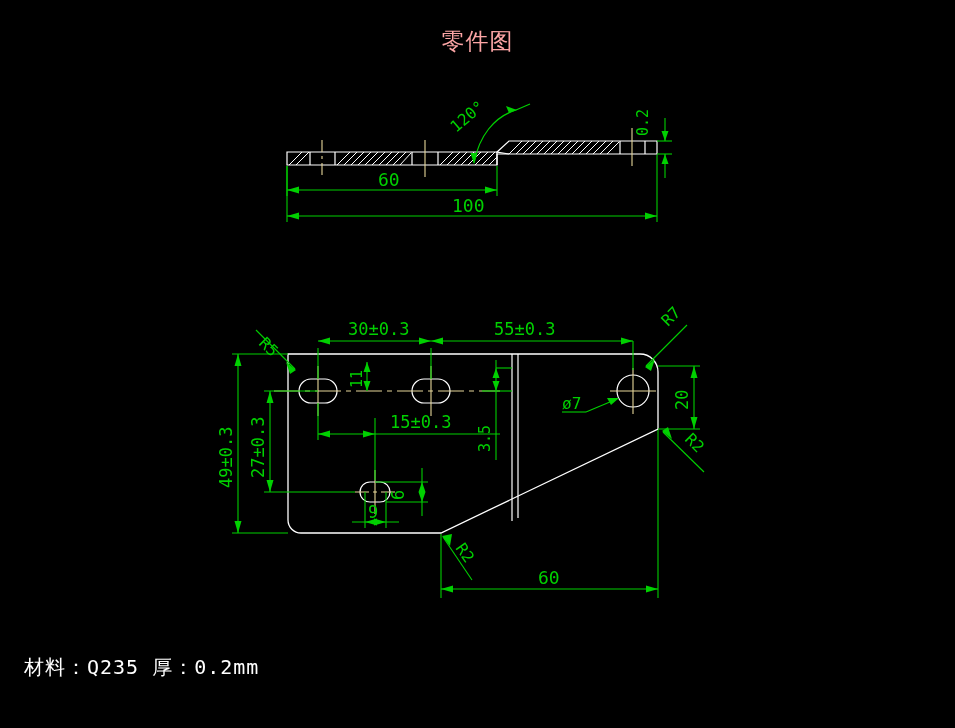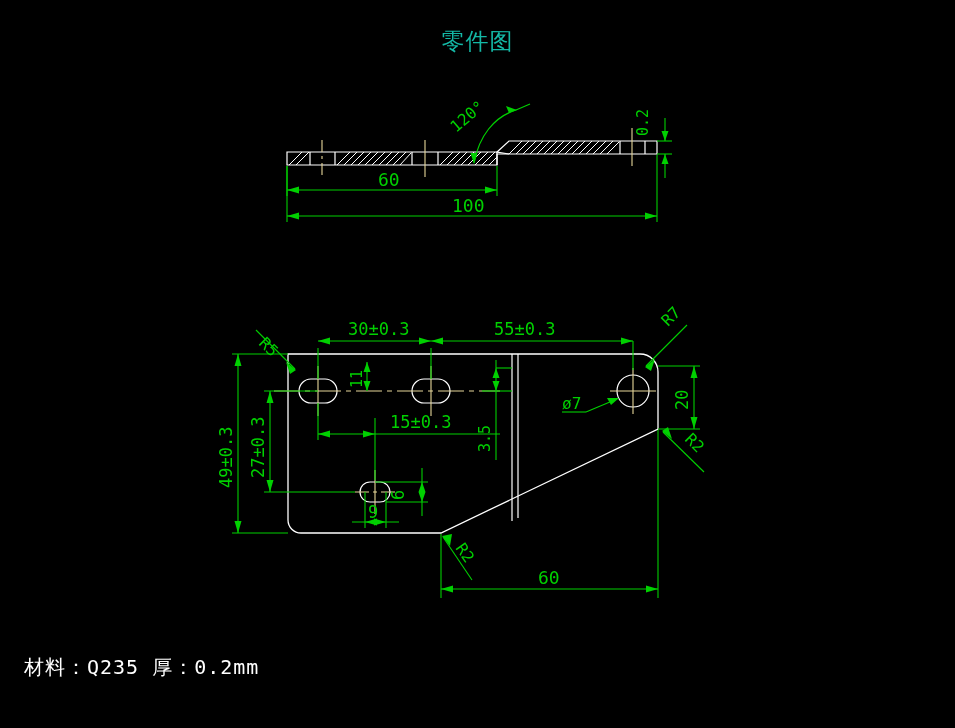--- a/index.html
+++ b/index.html
@@ -23,21 +23,21 @@
     position: absolute;
     left: 0;
     top: 0;
   }
   .title-text {
     position: absolute;
     left: 0;
     top: 26px;
     width: 955px;
     text-align: center;
-    color: #14b8a6;
+    color: #fca5a5;
     font-family: "DejaVu Sans", sans-serif;
     font-size: 23px;
     letter-spacing: 1px;
     white-space: nowrap;
   }
   .caption-text {
     position: absolute;
     left: 0;
     top: 654px;
     width: 955px;

